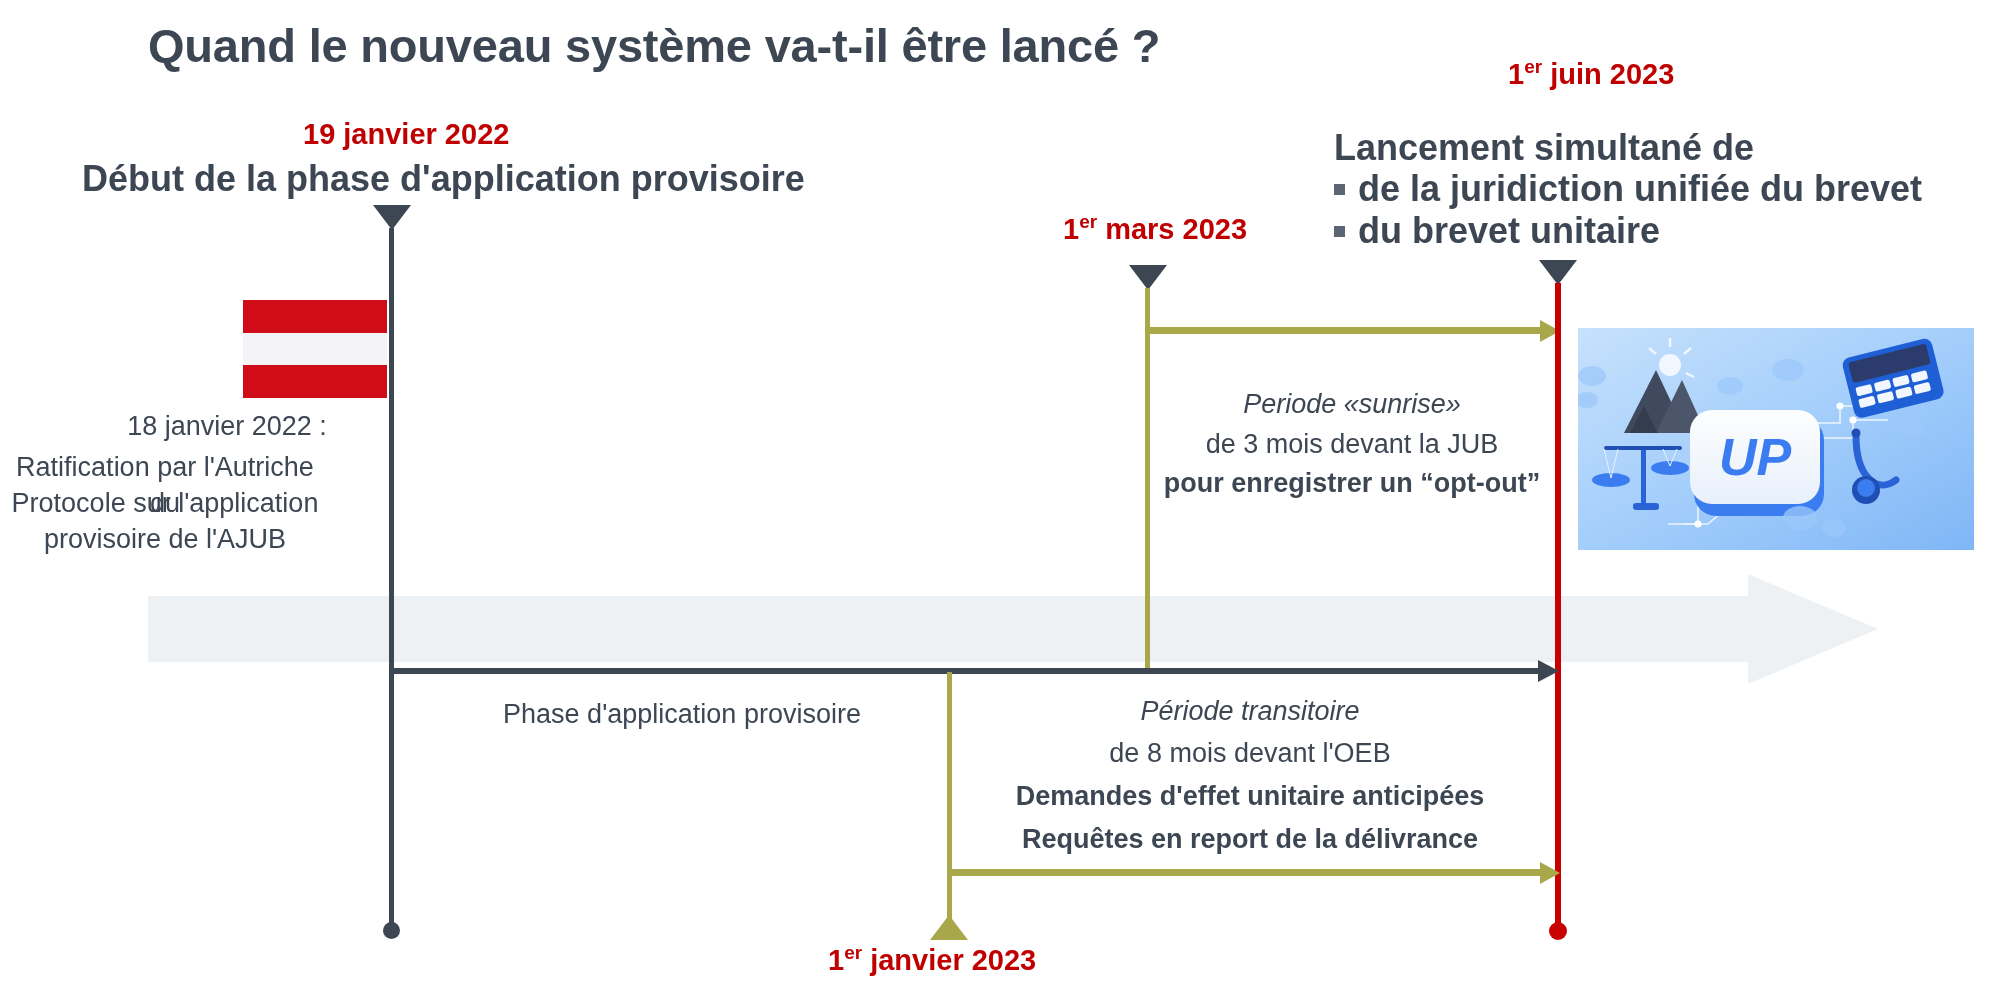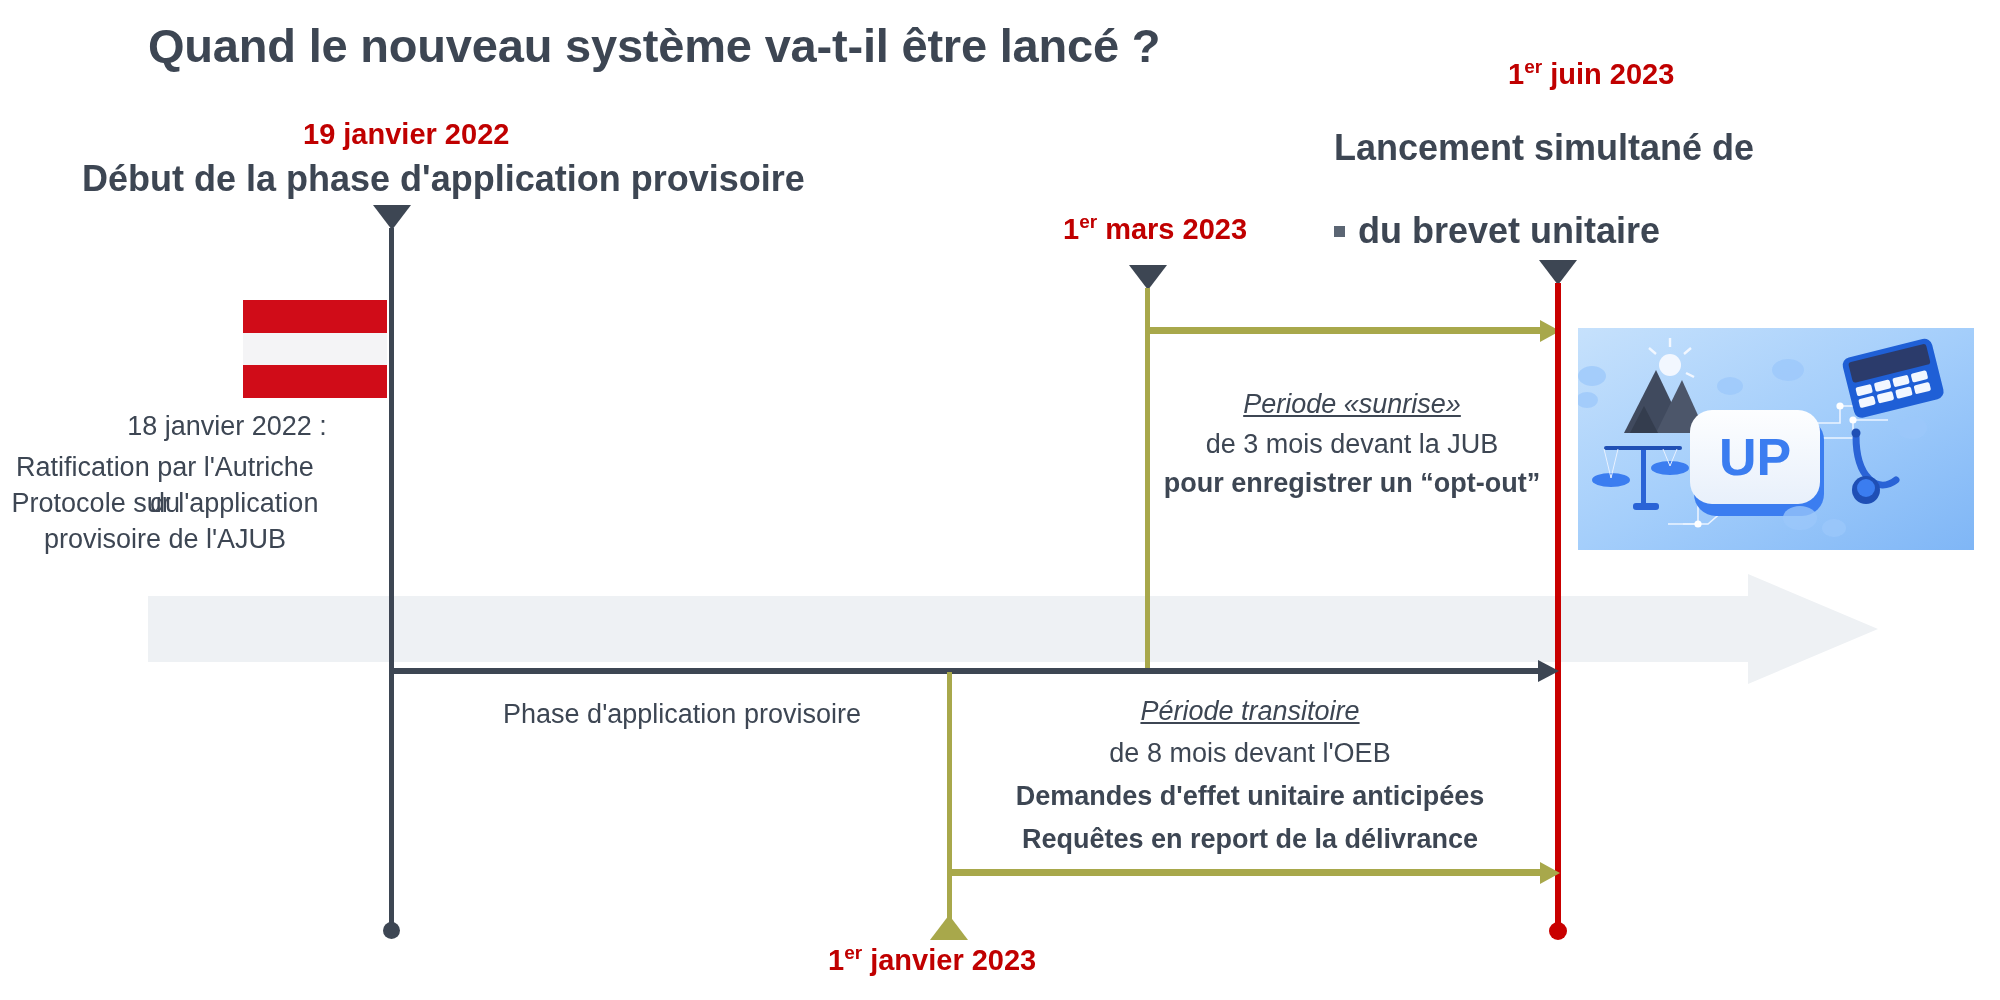--- a/index.html
+++ b/index.html
@@ -80,22 +80,23 @@
 
   
   .grey-arrow { position:absolute; left:148px; top:574px; }
 
   
   .up-pic {
     position:absolute; left:1578px; top:328px;
     width:396px; height:222px;
     overflow:hidden;
     background:linear-gradient(145deg,#bedcfb 0%,#9ecbfa 45%,#7fb8f7 100%);
-  }
-  .italic{font-style:italic;text-decoration:underline;}
+    font-style:italic;
+  }
+  .italic{font-style:italic;}
   .b{font-weight:bold;}
 
   .bullet-row{ display:block; white-space:nowrap; }
   .sq{
     display:inline-block; width:11px; height:11px;
     background:#5b6573; vertical-align:middle;
     margin-right:13px; margin-bottom:4px;
   }
 </style>
 </head>
@@ -136,20 +137,23 @@
   <div class="arrowhead-right" style="left:1540px; top:320px; border-left:20px solid #a8a84b;"></div>
 
   <div class="plain-dark italic" style="left:1152px; top:386px; width:400px;">Periode «sunrise»</div>
   <div class="plain-dark" style="left:1152px; top:426px; width:400px;">de 3 mois devant la JUB</div>
   <div class="plain-dark b" style="left:1162px; top:465px; width:380px;">pour enregistrer un “opt-out”</div>
 
   <div class="red-date" style="left:1508px; top:58px;">
     <span>1</span><sup>er</sup><span> juin 2023</span>
   </div>
   <div class="bold-dark" style="left:1334px; top:127px;">Lancement simultané de</div>
+  <div class="bold-dark" style="left:1334px; top:168px;">
+    <span class="bullet-row"><span class="sq"></span><span>de la juridiction unifiée du brevet</span></span>
+  </div>
   <div class="bold-dark" style="left:1334px; top:210px;">
     <span class="bullet-row"><span class="sq"></span><span>du brevet unitaire</span></span>
   </div>
 
   <div class="tri-down" style="left:1539px; top:260px;"></div>
   <div class="vline" style="left:1555px; top:283px; width:6px; height:650px; background:#c90000;"></div>
   <div class="dot" style="left:1549px; top:922px; background:#c90000; width:18px; height:18px;"></div>
 
   <div class="up-pic">
     <svg width="396" height="222" viewBox="0 0 396 222">

